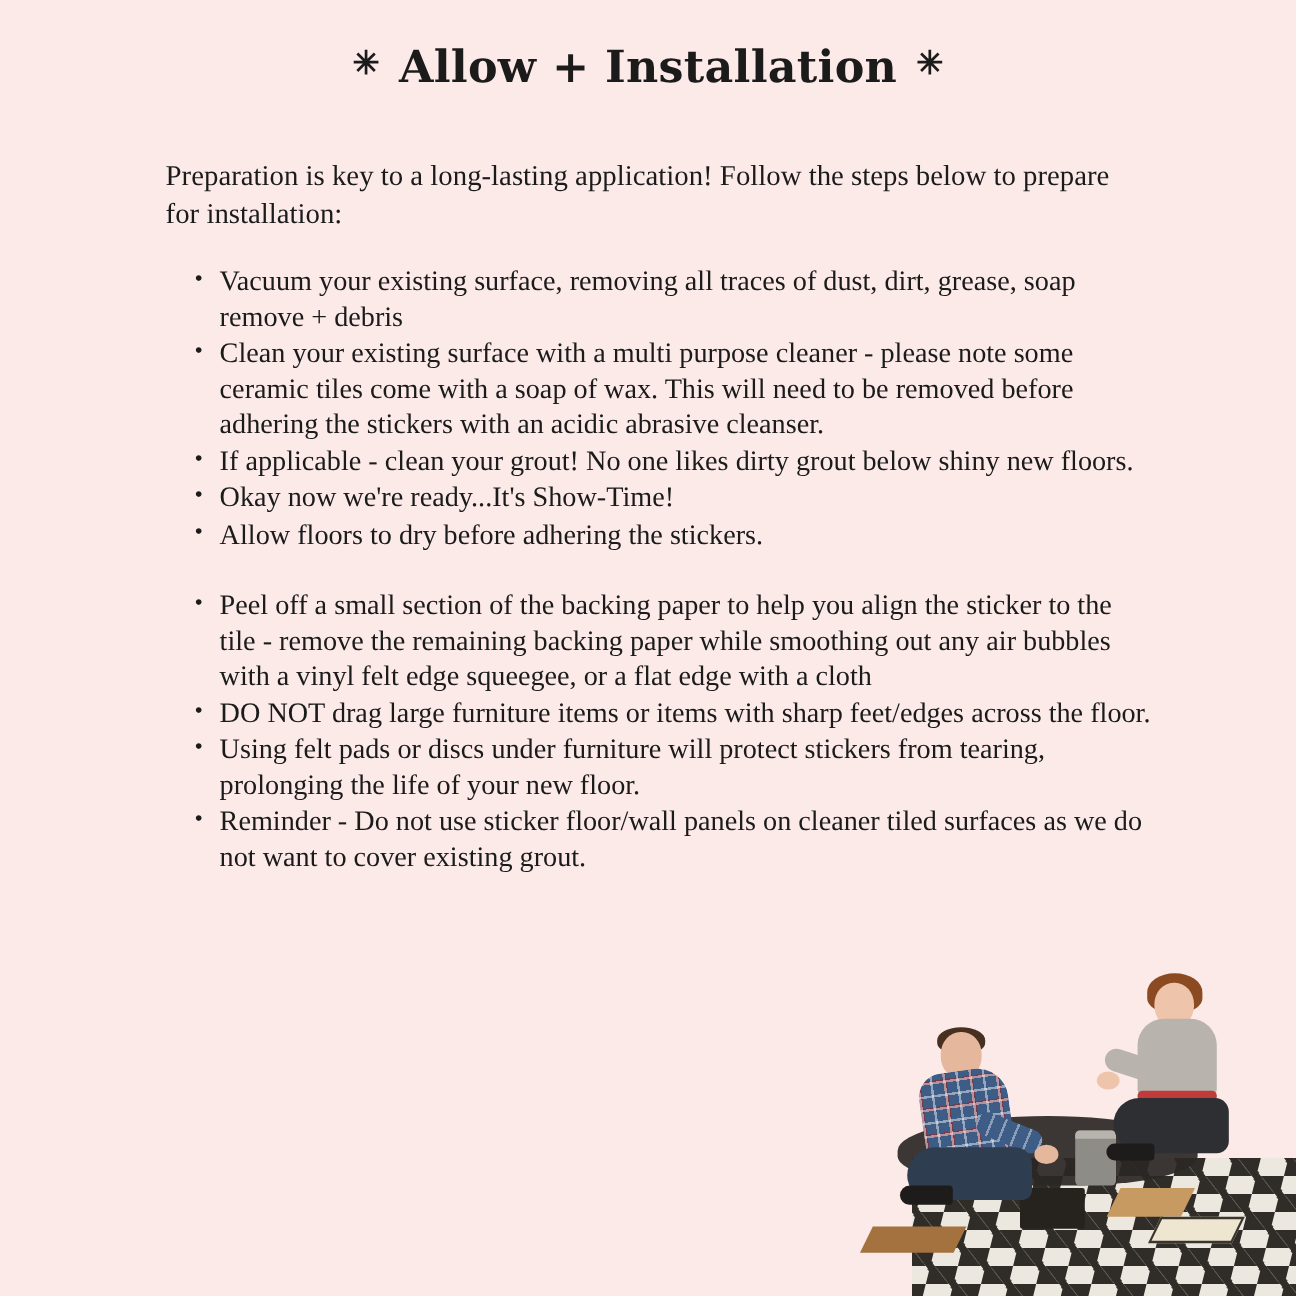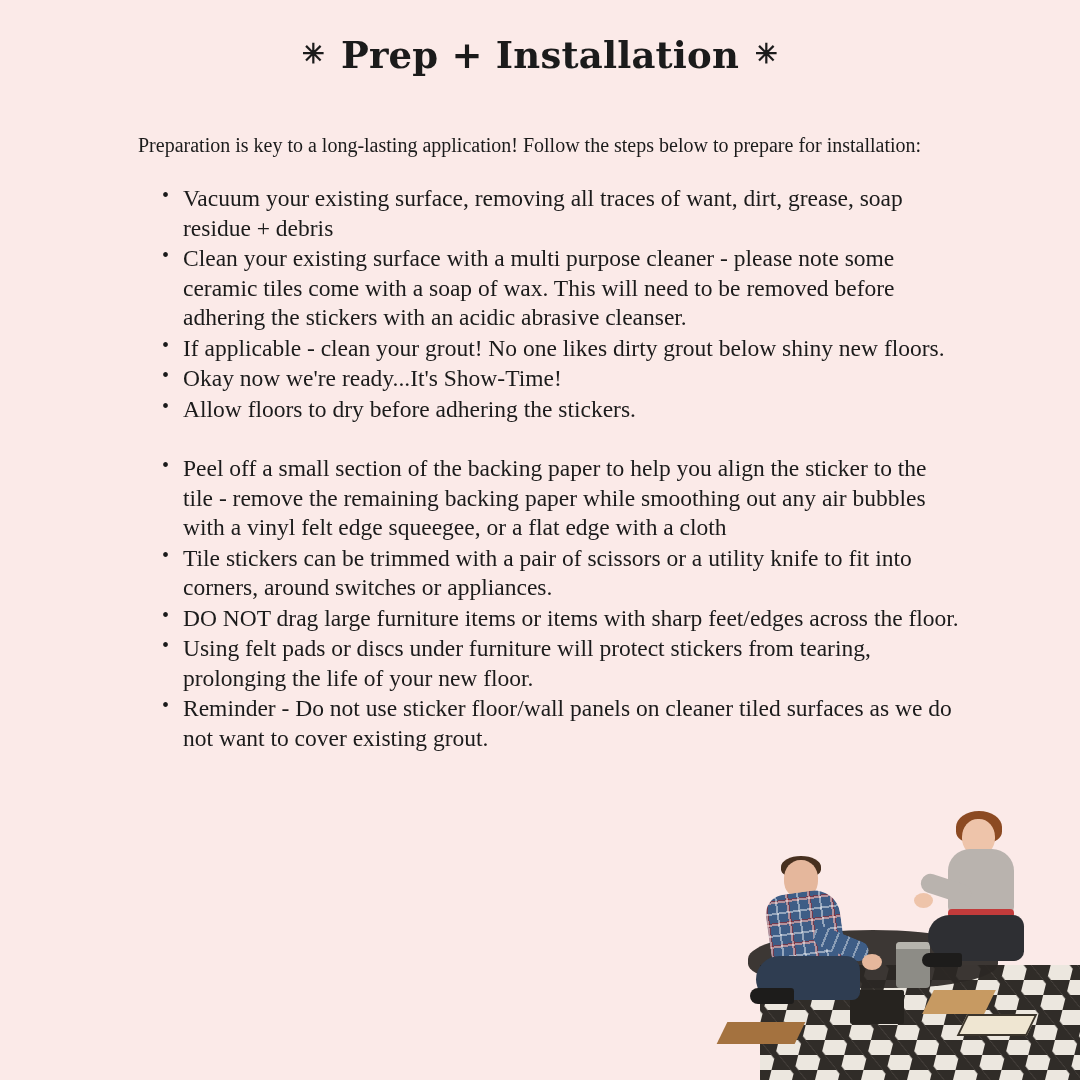--- a/index.html
+++ b/index.html
@@ -52,21 +52,21 @@
   }
 
   
   .content {
     margin: 0 auto;
     padding: 0 118px 0 138px;
     box-sizing: border-box;
   }
   .intro {
     margin-top: 56px;
-    font-size: 20px;
+    font-size: 24px;
     line-height: 1.32;
     max-width: 790px;
   }
   ul.steps {
     list-style: none;
     margin: 0;
     padding: 0;
   }
   ul.steps.first-group {
     margin-top: 26px;
@@ -356,40 +356,39 @@
   }
 </style>
 </head>
 <body>
 
 <div class="page">
 
   <div class="heading">
     <div class="heading-line heading-line-1">
       <span class="sparkle">✳</span>
-      <span>Prep + Installation</span>
+      <span>Allow + Installation</span>
       <span class="sparkle">✳</span>
     </div>
   </div>
 
   <div class="content">
 
     <p class="intro">Preparation is key to a long-lasting application!  Follow the steps below to prepare for installation:</p>
 
     <ul class="steps first-group">
-      <li>Vacuum your existing surface, removing all traces of want, dirt, grease, soap residue + debris</li>
+      <li>Vacuum your existing surface, removing all traces of dust, dirt, grease, soap remove + debris</li>
       <li>Clean your existing surface with a multi purpose cleaner - please note some ceramic tiles come with a soap of wax.  This will need to be removed before adhering the stickers with an acidic abrasive cleanser.</li>
       <li>If applicable - clean your grout!  No one likes dirty grout below shiny new floors.</li>
       <li>Okay now we're ready...It's Show-Time!</li>
       <li>Allow floors to dry before adhering the stickers.</li>
     </ul>
 
     <ul class="steps second-group">
       <li>Peel off a small section of the backing paper to help you align the sticker to the tile - remove the remaining backing paper while smoothing out any air bubbles with a vinyl felt edge squeegee, or a flat edge with a cloth</li>
-      <li>Tile stickers can be trimmed with a pair of scissors or a utility knife to fit into corners, around switches or appliances.</li>
       <li>DO NOT drag large furniture items or items with sharp feet/edges across the floor.</li>
       <li>Using felt pads or discs under furniture will protect stickers from tearing, prolonging the life of your new floor.</li>
       <li>Reminder - Do not use sticker floor/wall panels on cleaner tiled surfaces as we do not want to cover existing grout.</li>
     </ul>
 
   </div>
 
   <div class="illustration">
     <div class="floor"></div>
     <div class="floor-mask"></div>

